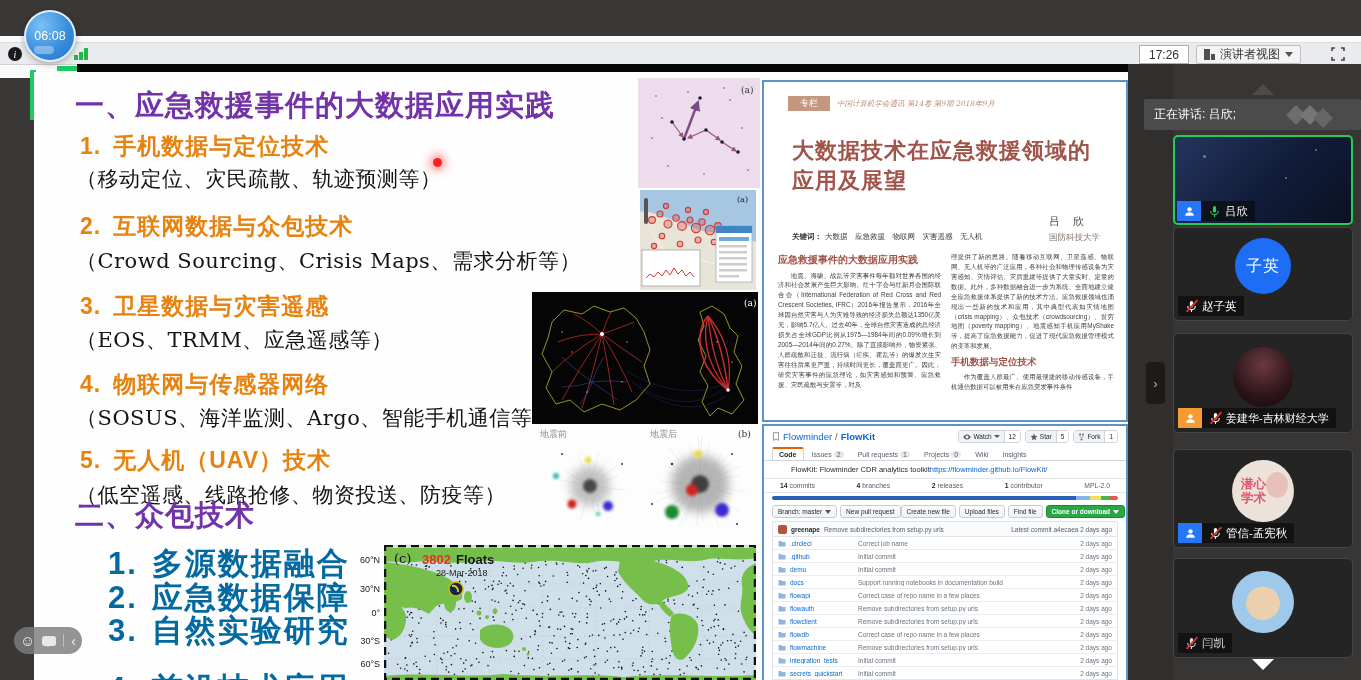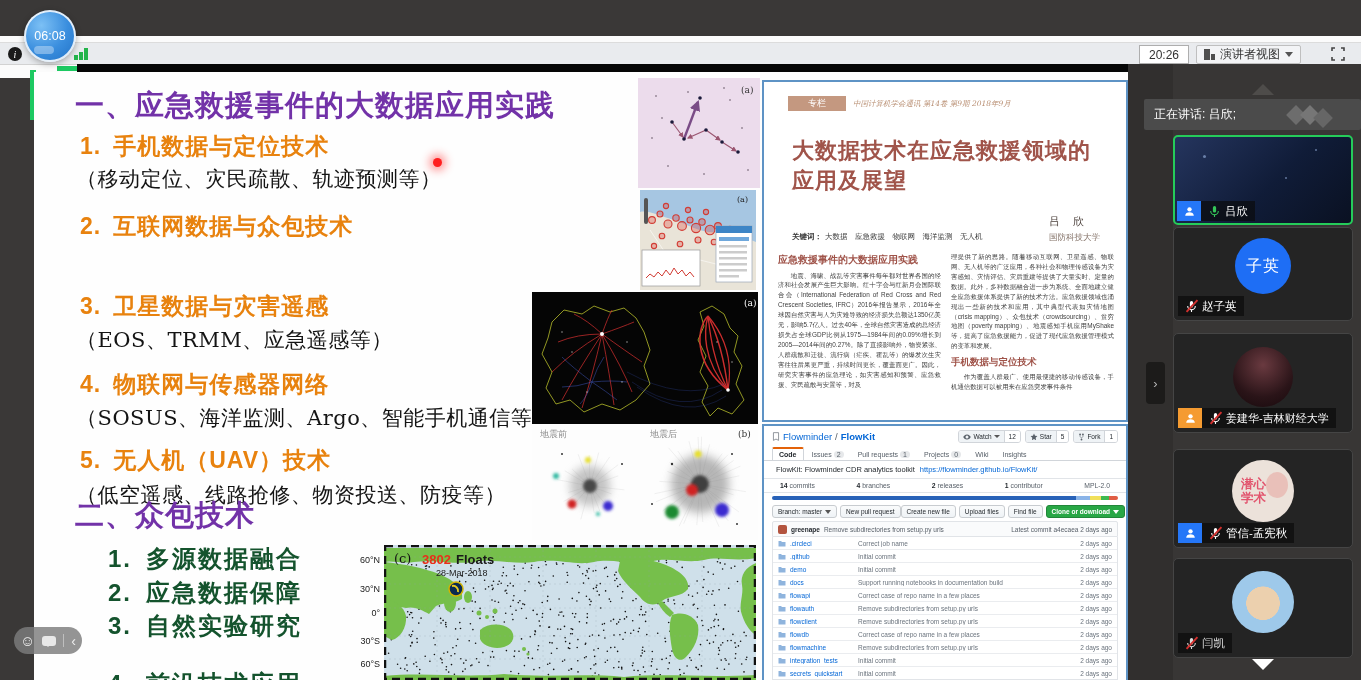--- a/index.html
+++ b/index.html
@@ -33,28 +33,28 @@
   .timer-bubble:after{content:'';position:absolute;bottom:6px;left:8px;width:20px;height:8px;background:rgba(255,255,255,.35);border-radius:8px;}
   
   .share-topbar{position:absolute;left:77px;top:64px;width:1051px;height:8px;background:#060606;}
   .green{background:#1dc962;}
   
   .slide{position:absolute;left:34px;top:72px;width:1094px;height:608px;background:#fefefe;overflow:hidden;}
   .s-title{position:absolute;left:41px;font-size:29px;font-weight:bold;color:#7232a8;letter-spacing:1px;white-space:nowrap;}
   .s-item{position:absolute;left:46px;font-size:23px;font-weight:bold;color:#e8820e;letter-spacing:1px;white-space:nowrap;}
   .s-item .n{margin-right:12px;}
   .s-sub{position:absolute;left:42px;font-size:21px;color:#141414;font-family:"DejaVu Serif",serif;letter-spacing:.5px;white-space:nowrap;}
-  .s-green{position:absolute;left:74px;font-size:24px;font-weight:bold;color:#14532d;letter-spacing:2px;white-space:nowrap;}
+  .s-green{position:absolute;left:74px;font-size:31px;font-weight:bold;color:#0369a1;letter-spacing:2px;white-space:nowrap;}
   .s-green .n{margin-right:14px;}
   .laser{position:absolute;left:399px;top:86px;width:9px;height:9px;border-radius:50%;background:#ff1f1f;box-shadow:0 0 9px 4px rgba(255,40,40,.45);}
   .lat-label{position:absolute;width:34px;text-align:right;font-size:9px;color:#1a1a1a;}
   
   .article{position:absolute;left:728px;top:8px;width:366px;height:342px;background:#fff;border:2px solid #5e93c5;box-sizing:border-box;overflow:hidden;}
   .a-head{position:absolute;left:24px;top:14px;display:flex;align-items:center;gap:7px;}
-  .a-badge{background:#c49880;color:#fff;font-size:9px;padding:1px 20px;}
+  .a-badge{background:#c49880;color:#fff;font-size:9px;padding:1px 12px;}
   .a-journal{font-family:"DejaVu Serif",serif;font-style:italic;font-size:7.5px;color:#b98f73;}
   .a-title{position:absolute;left:28px;top:54px;width:312px;font-size:22px;font-weight:bold;color:#a0544a;line-height:1.35;letter-spacing:1px;}
   .a-kw{position:absolute;left:28px;top:150px;font-size:7.5px;color:#3a3a3a;}
   .a-kw b{margin-right:3px;}
   .a-author{position:absolute;right:26px;top:132px;color:#4a3f3a;}
   .a-name{font-size:11px;letter-spacing:5px;}
   .a-affil{font-size:8.5px;color:#857369;margin-top:3px;}
   .a-body{position:absolute;left:14px;top:170px;right:12px;bottom:4px;display:flex;gap:10px;}
   .a-col{flex:1;font-size:6.4px;line-height:1.55;color:#3d3d3d;text-align:justify;overflow:hidden;}
   .a-h{font-size:10px;font-weight:bold;color:#a0544a;margin:0 0 3px;}
@@ -66,21 +66,21 @@
   .gh-repo{font-size:9.5px;color:#0366d6;display:flex;align-items:center;gap:3px;}
   .gh-repo .rname{font-weight:bold;}
   .gh-social{display:flex;gap:4px;}
   .soc{display:flex;border:1px solid #d1d5da;border-radius:3px;overflow:hidden;font-size:6.5px;color:#24292e;}
   .soc .lbl{background:#eff3f6;padding:1.5px 4px;display:flex;gap:2px;align-items:center;}
   .soc .cnt{background:#fff;padding:1.5px 4px;border-left:1px solid #d1d5da;}
   .gh-tabs{display:flex;gap:2px;padding:0 8px;border-bottom:1px solid #d1d5da;height:15px;align-items:flex-end;}
   .tab{padding:2px 6px;font-size:7px;color:#586069;display:flex;gap:2px;}
   .tab.active{background:#fff;border:1px solid #d1d5da;border-bottom:none;border-top:2px solid #e36209;font-weight:bold;color:#24292e;border-radius:2px 2px 0 0;}
   .tab .pill{background:#e6e8ea;border-radius:5px;padding:0 3px;}
-  .gh-desc{padding:4px 12px 2px;font-size:7.5px;display:flex;gap:5px;}
+  .gh-desc{padding:4px 12px 2px;font-size:7.5px;display:flex;margin-left:15px;}
   .gh-desc a{color:#0366d6;text-decoration:none;}
   .gh-stats{display:flex;justify-content:space-between;padding:3px 16px;border-top:1px solid #e1e4e8;border-bottom:1px solid #e1e4e8;margin-top:2px;font-size:6.8px;color:#586069;}
   .gh-stats b{color:#24292e;}
   .stat{display:flex;align-items:center;gap:2px;}
   .gh-lang{height:4px;border-radius:2px;margin:3px 8px 3px;display:flex;overflow:hidden;}
   .gh-btns{display:flex;justify-content:space-between;padding:2px 8px 3px;}
   .bgroup{display:flex;gap:3px;}
   .btn{border:1px solid #c8ccd0;background:linear-gradient(#fafbfc,#eff3f6);border-radius:3px;padding:2px 5px;font-size:6.5px;color:#24292e;white-space:nowrap;display:flex;align-items:center;gap:3px;}
   .btn.green{background:#28a745;color:#fff;border-color:#22863a;font-weight:bold;}
   .btn.green .caret-down{border-top-color:#fff;border-left-width:3px;border-right-width:3px;border-top-width:4px;}
@@ -152,21 +152,21 @@
 
   <div class="toolbar">
     <div class="info-btn">
         <span class="info-circle">i</span>
       </div>
     <div class="signal">
         <i></i>
         <i></i>
         <i></i>
       </div>
-    <div class="clock">20:26</div>
+    <div class="clock">17:26</div>
     <div class="viewsel">
       <span class="view-icon">
           <i class="vi-a"></i>
           <i class="vi-b"></i>
         </span>
       <span>演讲者视图</span>
       <span class="caret-down"></span>
     </div>
     <div class="fs-btn">
       <svg width="14" height="14" viewBox="0 0 14 14">
@@ -186,20 +186,21 @@
   <div class="abs green" style="left:1122px;top:636px;width:5px;height:36px;"></div>
   <div class="abs green" style="left:84px;top:674px;width:16px;height:6px;"></div>
 
   <div class="slide">
 
     <div class="s-title" style="top:14px;">一、应急救援事件的大数据应用实践</div>
 
     <div class="s-item" style="top:59px;"><span class="n">1.</span><span>手机数据与定位技术</span></div>
     <div class="s-sub" style="top:93px;">（移动定位、灾民疏散、轨迹预测等）</div>
     <div class="s-item" style="top:139px;"><span class="n">2.</span><span>互联网数据与众包技术</span></div>
+    <div class="s-sub" style="top:175px;">（Crowd Sourcing、Crisis Maps、需求分析等）</div>
     <div class="s-item" style="top:219px;"><span class="n">3.</span><span>卫星数据与灾害遥感</span></div>
     <div class="s-sub" style="top:254px;">（EOS、TRMM、应急遥感等）</div>
     <div class="s-item" style="top:297px;"><span class="n">4.</span><span>物联网与传感器网络</span></div>
     <div class="s-sub" style="top:332px;">（SOSUS、海洋监测、Argo、智能手机通信等）</div>
     <div class="s-item" style="top:373px;"><span class="n">5.</span><span>无人机（UAV）技术</span></div>
     <div class="s-sub" style="top:409px;">（低空遥感、线路抢修、物资投送、防疫等）</div>
 
     <div class="s-title" style="top:424px;">二、众包技术</div>
     <div class="s-green" style="top:471px;"><span class="n">1.</span><span>多源数据融合</span></div>
     <div class="s-green" style="top:505px;"><span class="n">2.</span><span>应急数据保障</span></div>
@@ -1124,21 +1125,21 @@
     <div class="article">
       <div class="a-head">
         <span class="a-badge">专栏</span>
         <span class="a-journal">中国计算机学会通讯 第14卷 第9期 2018年9月</span>
       </div>
       <div class="a-title">大数据技术在应急救援领域的应用及展望</div>
       <div class="a-author">
         <div class="a-name">吕 欣</div>
         <div class="a-affil">国防科技大学</div>
       </div>
-      <div class="a-kw"><b>关键词：</b><span>大数据　应急救援　物联网　海洋监测　无人机</span></div>
+      <div class="a-kw"><b>关键词：</b><span>大数据　应急救援　物联网　灾害遥感　无人机</span></div>
       <div class="a-body">
         <div class="a-col">
           <div class="a-h">应急救援事件的大数据应用实践</div>
           <p class="a-p">地震、海啸、战乱等灾害事件每年都对世界各国的经济和社会发展产生巨大影响。红十字会与红新月会国际联合会（International Federation of Red Cross and Red Crescent Societies, IFRC）2016年报告显示，2016年全球因自然灾害与人为灾难导致的经济损失总额达1350亿美元，影响5.7亿人。过去40年，全球自然灾害造成的总经济损失占全球GDP比例从1975—1984年间的0.09%增长到2005—2014年间的0.27%。除了直接影响外，物资紧张、人群疏散和迁徙、流行病（疟疾、霍乱等）的爆发次生灾害往往后果更严重，持续时间更长，覆盖面更广。因此，研究灾害事件的应急理论，如灾害感知和预警、应急救援、灾民疏散与安置等，对及</p>
         </div>
         <div class="a-col">
           <p class="a-p" style="text-indent:0;">理提供了新的思路。随着移动互联网、卫星遥感、物联网、无人机等的广泛应用，各种社会和物理传感设备为灾害感知、灾情评估、灾后重建等提供了大量实时、定量的数据。此外，多种数据融合进一步为系统、全面地建立健全应急救援体系提供了新的技术方法。应急救援领域也涌现出一些新的技术和应用，其中典型代表如灾情地图（crisis mapping）、众包技术（crowdsourcing）、贫穷地图（poverty mapping）、地震感知手机应用MyShake等，提高了应急救援能力，促进了现代应急救援管理模式的变革和发展。</p>
           <div class="a-h2">手机数据与定位技术</div>
           <p class="a-p">作为覆盖人群最广、使用最便捷的移动传感设备，手机通信数据可以被用来在应急突发事件条件</p>
         </div>

